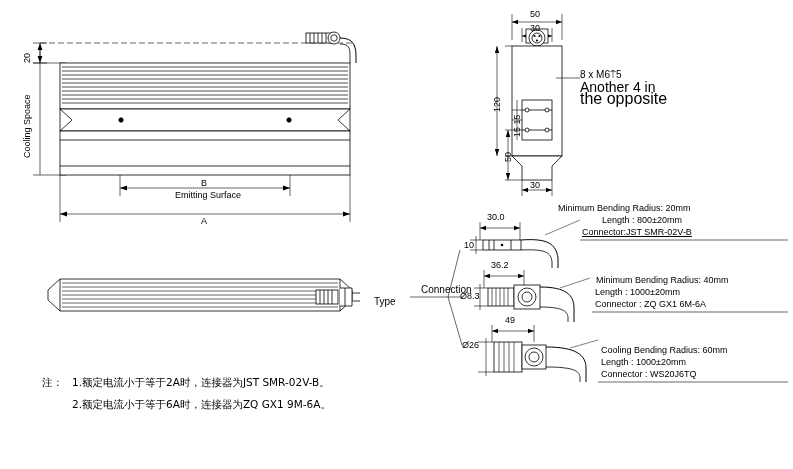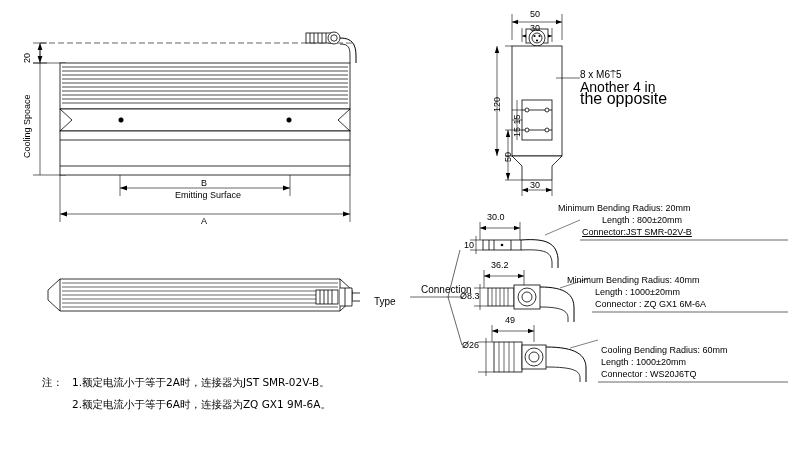--- a/index.html
+++ b/index.html
@@ -285,21 +285,21 @@
 <div class="lbl" style="left:374px;top:297px;font-size:10px;">Type</div>
 
 <div class="lbl" style="left:487px;top:212px;">30.0</div>
 <div class="lbl" style="left:464px;top:240px;">10</div>
 <div class="lbl" style="left:558px;top:203px;">Minimum Bending Radius:  20mm</div>
 <div class="lbl" style="left:582px;top:215px;margin-left:20px;">Length : 800±20mm</div>
 <div class="lbl" style="left:582px;top:227px;text-decoration:underline;">Connector:JST SMR-02V-B</div>
 
 <div class="lbl" style="left:491px;top:260px;">36.2</div>
 <div class="lbl" style="left:460px;top:291px;">Ø8.3</div>
-<div class="lbl" style="left:567px;top:275px;text-align:right;">Minimum Bending Radius: 40mm</div>
+<div class="lbl" style="left:596px;top:275px;text-align:right;">Minimum Bending Radius: 40mm</div>
 <div class="lbl" style="left:595px;top:287px;">Length : 1000±20mm</div>
 <div class="lbl" style="left:595px;top:299px;">Connector : ZQ GX1 6M-6A</div>
 
 <div class="lbl" style="left:505px;top:315px;">49</div>
 <div class="lbl" style="left:462px;top:340px;">Ø26</div>
 <div class="lbl" style="left:601px;top:345px;">Cooling Bending Radius: 60mm</div>
 <div class="lbl" style="left:601px;top:357px;">Length : 1000±20mm</div>
 <div class="lbl" style="left:601px;top:369px;">Connector : WS20J6TQ</div>
 
 <div class="note" style="left:42px;top:375px;">注：</div>

